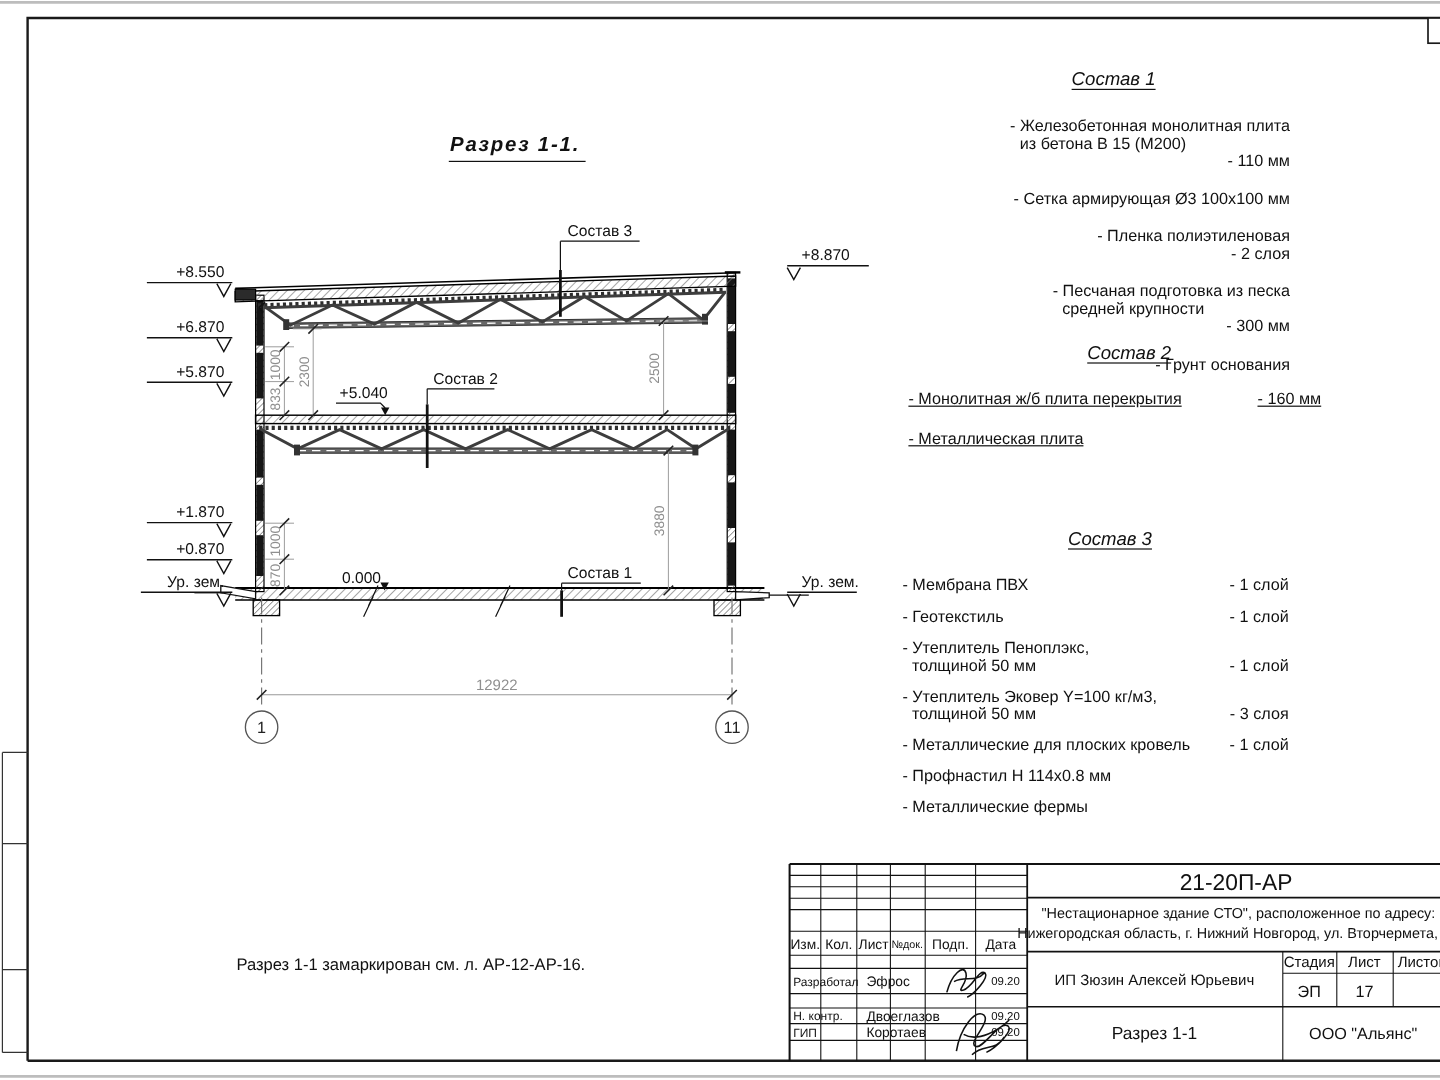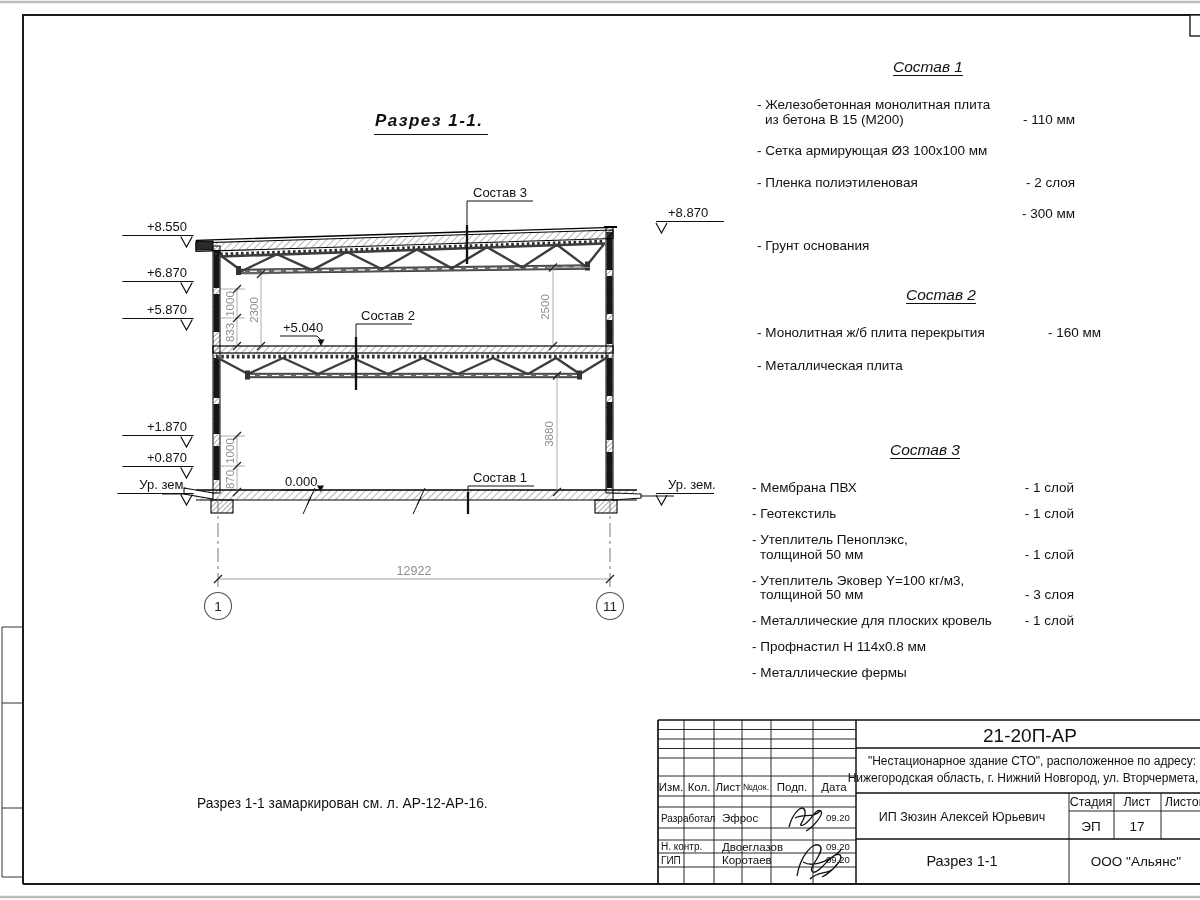--- a/index.html
+++ b/index.html
@@ -14,23 +14,23 @@
     border-bottom:1.5px solid #111;padding:0 4px 3px 1px;font-weight:bold;}
   .note{position:absolute;left:197px;top:796px;font-size:13.8px;}
   .comp{position:absolute;}
   .comp-title{font-style:italic;font-size:15.5px;font-weight:400;text-decoration:underline;text-underline-offset:3px;
     text-align:center;margin:0 0 22px 24px;}
   .ci{display:flex;align-items:flex-end;font-size:13.5px;line-height:14.5px;}
   .ci-text span{display:block;}
   .ci-text .l2{padding-left:8px;}
   .ci-val{margin-left:auto;white-space:nowrap;padding-left:10px;}
   #comp1{left:757px;top:58px;width:318px;}
-  #comp1 .ci{margin-bottom:17px;}
+  #comp1 .ci{margin-bottom:17px;flex-direction:column;}
   #comp2{left:757px;top:286px;width:344px;}
-  #comp2 .ci{margin-bottom:18px;}
+  #comp2 .ci{margin-bottom:18px;text-decoration:underline;}
   #comp3{left:752px;top:441px;width:322px;}
   #comp3 .ci{margin-bottom:11.5px;}
 </style>
 </head>
 <body>
 
 <div class="page">
 
 <svg width="1200" height="900" viewBox="0 0 1200 900">
   <defs>
@@ -275,20 +275,24 @@
         </div>
     <div class="ci-val"></div>
   </div>
   <div class="ci">
     <div class="ci-text">
           <span>- Пленка полиэтиленовая</span>
         </div>
     <div class="ci-val">-  2 слоя</div>
   </div>
   <div class="ci">
+    <div class="ci-text">
+          <span>- Песчаная подготовка из песка</span>
+          <span class="l2">средней крупности</span>
+        </div>
     <div class="ci-val">- 300 мм</div>
   </div>
   <div class="ci">
     <div class="ci-text">
           <span>- Грунт основания</span>
         </div>
   </div>
 </div>
 
 <div class="comp" id="comp2">

